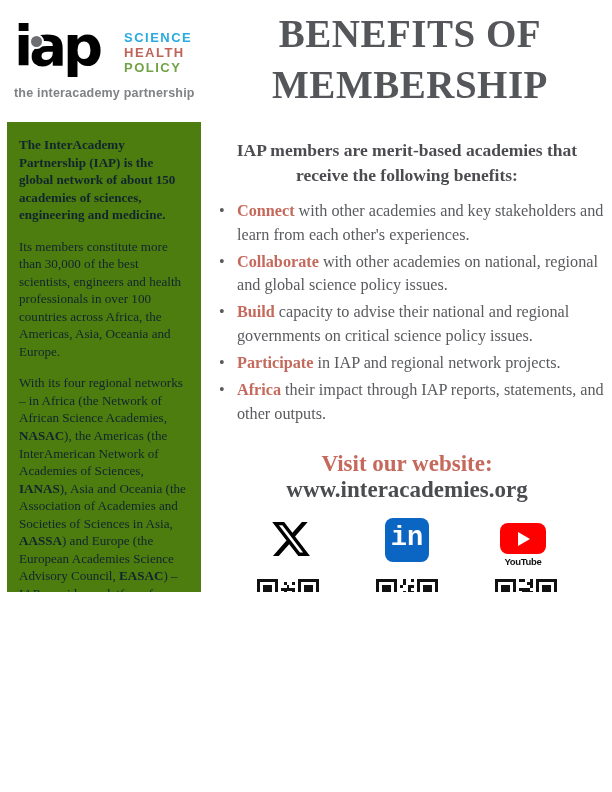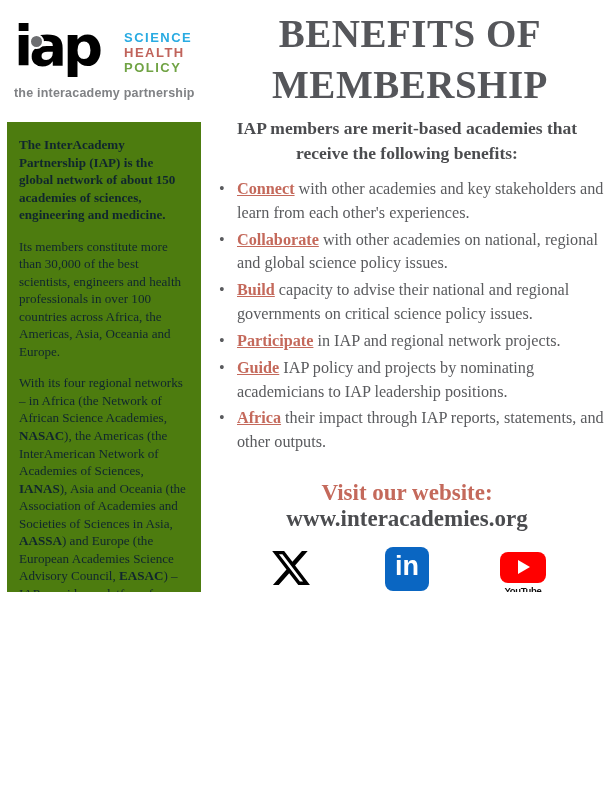--- a/index.html
+++ b/index.html
@@ -21,28 +21,28 @@
 
   
   .sidebar{position:absolute;left:7px;top:122px;width:194px;height:670px;
            box-sizing:border-box;padding:14px 12px 0 12px;font-size:13.1px;line-height:1.34;}
   .side-para{margin:0 0 14px 0;}
   .side-para.bold{font-weight:bold;}
   .contact-heading{font-weight:bold;}
   .email{display:block;}
 
   
-  .main{position:absolute;left:208px;top:116px;width:398px;}
+  .main{position:absolute;left:208px;top:138px;width:398px;}
   .benefits-heading{font-weight:bold;font-size:17.5px;line-height:1.4;text-align:center;
                     width:362px;margin:0 auto;}
   ul.benefits{list-style:none;margin:13px 0 0 0;padding:0 0 0 8px;}
   ul.benefits li{position:relative;padding-left:21px;font-size:16.2px;line-height:1.47;
                  margin-bottom:3px;}
   ul.benefits li::before{content:"\2022";position:absolute;left:3px;top:0;}
-  .kw{font-weight:bold;text-decoration:underline;}
+  .kw{font-weight:bold;}
   .website{margin-top:25px;text-align:center;font-weight:bold;font-size:23px;}
   .cta{margin-top:41px;text-align:center;font-weight:bold;font-size:16px;line-height:1.45;}
   .cta .hl{text-decoration:underline;}
 
   .social-row{width:296px;margin:15px auto 0;display:flex;justify-content:space-between;
               align-items:flex-start;height:52px;}
   .social{width:64px;display:flex;flex-direction:column;align-items:center;}
   .x-icon svg{width:42px;height:42px;display:block;}
   .li-icon{width:44px;height:44px;border-radius:8px;display:flex;align-items:center;
            justify-content:center;font-family:"Liberation Sans",sans-serif;font-weight:bold;
@@ -92,40 +92,39 @@
     </div>
   </div>
 
   <div class="main">
     <div class="benefits-heading" id="benefits-heading" style="color: rgb(75, 76, 79);">IAP members are merit-based academies that receive the following benefits:</div>
     <ul class="benefits" id="benefits-list" style="color: rgb(90, 91, 94);">
         <li><span class="kw" style="color: rgb(196, 105, 91);">Connect</span> with other academies and key stakeholders and learn from each other's experiences.</li>
         <li><span class="kw" style="color: rgb(196, 105, 91);">Collaborate</span> with other academies on national, regional and global science policy issues.</li>
         <li><span class="kw" style="color: rgb(196, 105, 91);">Build</span> capacity to advise their national and regional governments on critical science policy issues.</li>
         <li><span class="kw" style="color: rgb(196, 105, 91);">Participate</span> in IAP and regional network projects.</li>
-        <li><span class="kw" style="color: rgb(196, 105, 91);">Guide</span> IAP policy and projects by nominating academicians to IAP leadership positions.</li>
         <li><span class="kw" style="color: rgb(196, 105, 91);">Africa</span> their impact through IAP reports, statements, and other outputs.</li>
       </ul>
 
     <div class="website">
       <span id="website-label" style="color: rgb(196, 105, 91);">Visit our website:</span>
       <span id="website-url" style="color: rgb(75, 76, 79);">www.interacademies.org</span>
     </div>
 
 
     <div class="social-row">
       <div class="social">
         <span class="x-icon">
           <svg viewBox="0 0 24 24" fill="#000">
               <path d="M18.244 2.25h3.308l-7.227 8.26 8.502 11.24H16.17l-5.214-6.817L4.99 21.75H1.68l7.73-8.835L1.254 2.25H8.08l4.713 6.231zm-1.161 17.52h1.833L7.084 4.126H5.117z"></path>
             </svg>
         </span>
       </div>
       <div class="social">
-        <div class="li-icon" id="li-icon" style="background: rgb(10, 102, 194);">in</div>
+        <div class="li-icon" id="li-icon" style="background: rgb(10, 102, 194); font-family: Liberation Mono, monospace;">in</div>
       </div>
       <div class="social yt-wrap">
         <div class="yt-icon" id="yt-icon" style="background: rgb(255, 0, 0);">
             <div class="yt-tri"></div>
           </div>
         <div class="yt-label">YouTube</div>
       </div>
     </div>
 
     <div class="qr-row">

